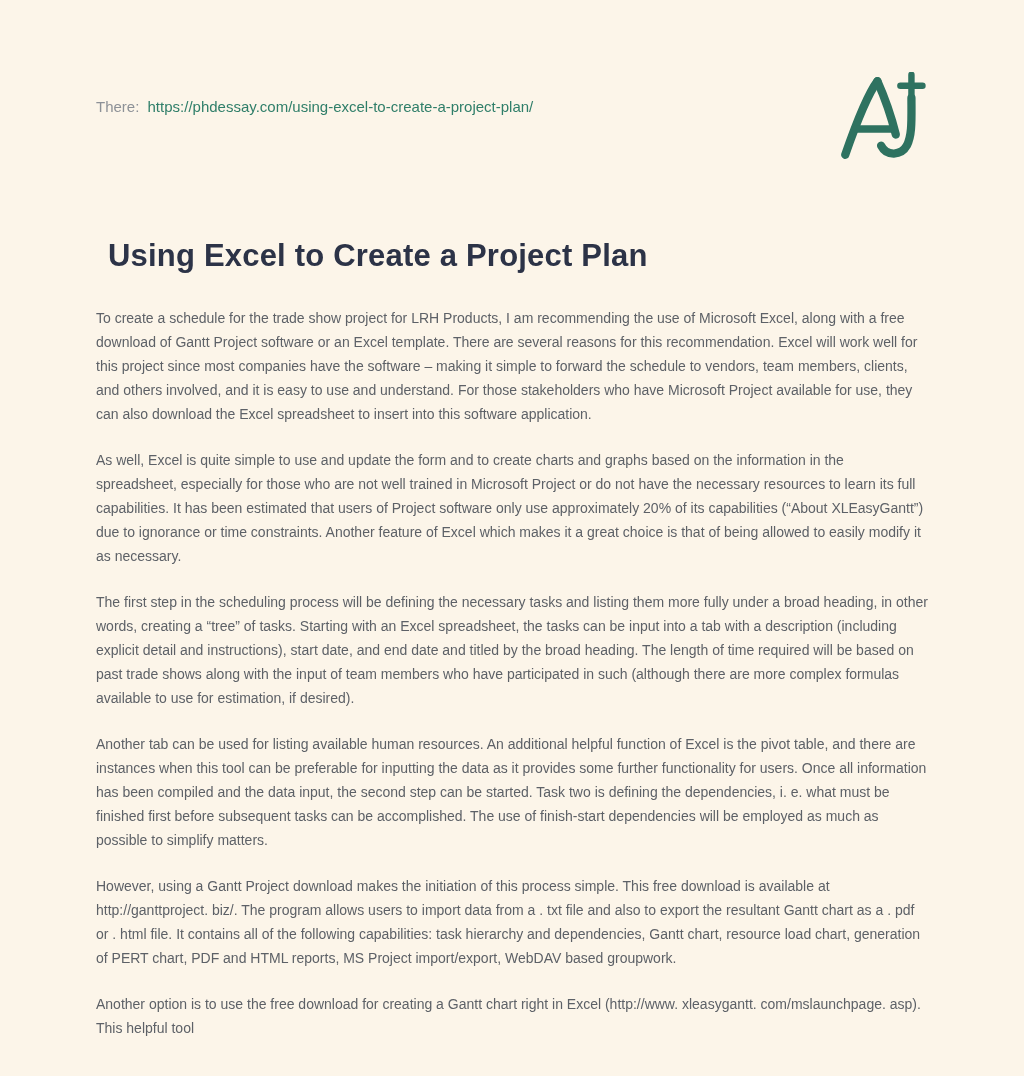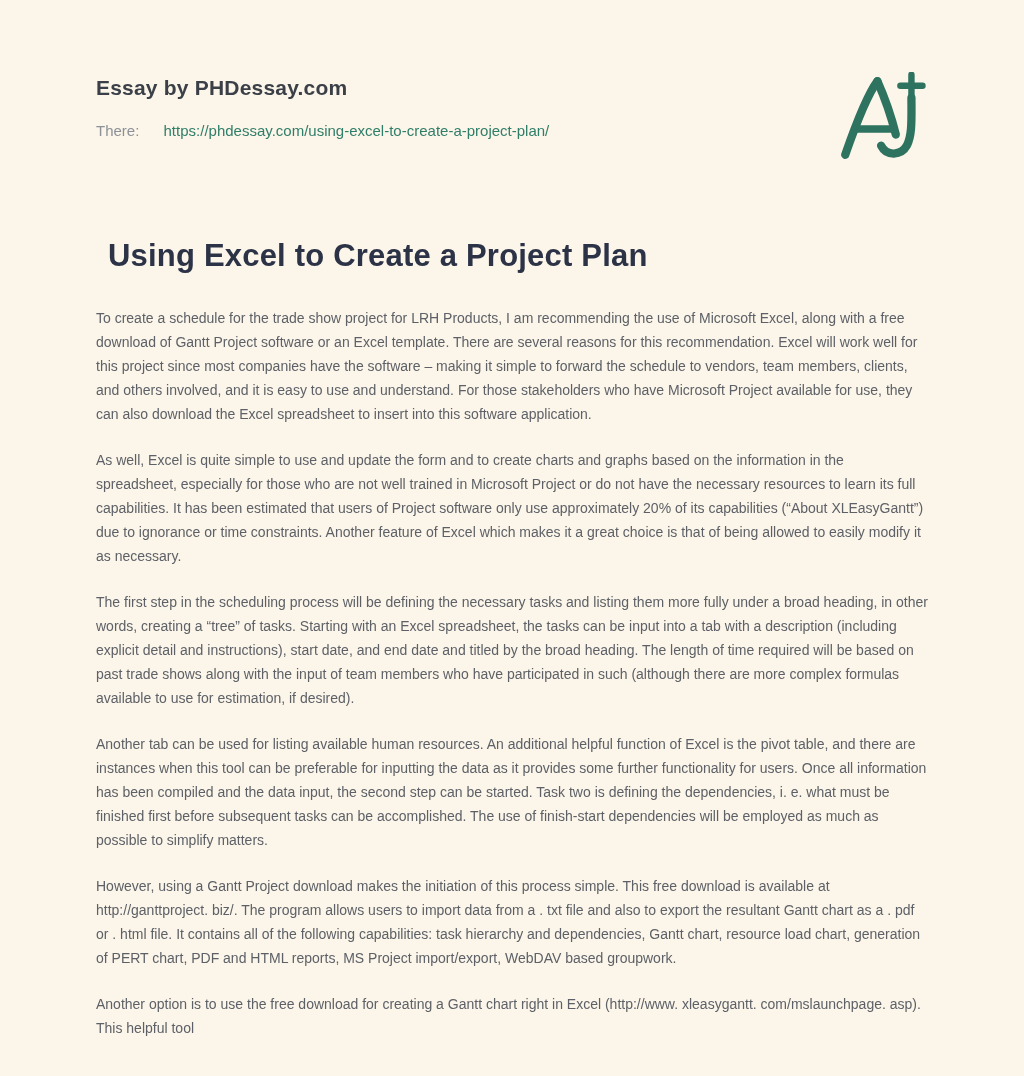--- a/index.html
+++ b/index.html
@@ -33,21 +33,21 @@
     letter-spacing: 0.2px;
   }
   .source-line {
     margin-top: 22px;
     font-size: 15px;
     color: #8d9197;
   }
   .source-line a {
     color: #2f7e69;
     text-decoration: none;
-    margin-left: 20px;
+    margin-left: 4px;
   }
   .logo {
     width: 92px;
     height: 92px;
     margin-top: -4px;
     flex: 0 0 auto;
   }
   .essay-title {
     margin: 74px 0 0 12px;
     font-size: 31px;
@@ -66,21 +66,20 @@
     max-width: 834px;
   }
 </style>
 </head>
 <body>
 
 <div class="page">
 
   <div class="header-row">
     <div>
-      <div class="brand">Essay by PHDessay.com</div>
       <div class="source-line">
         <span>There:</span>
         <a href="#">https://phdessay.com/using-excel-to-create-a-project-plan/</a>
       </div>
     </div>
 
     <div class="logo">
       <svg width="92" height="92" viewBox="0 0 100 100" fill="none" xmlns="http://www.w3.org/2000/svg">
 
         <path d="M10 90 C26 44 36 22 45 10" stroke="#2e7260" stroke-width="9" stroke-linecap="round"></path>

